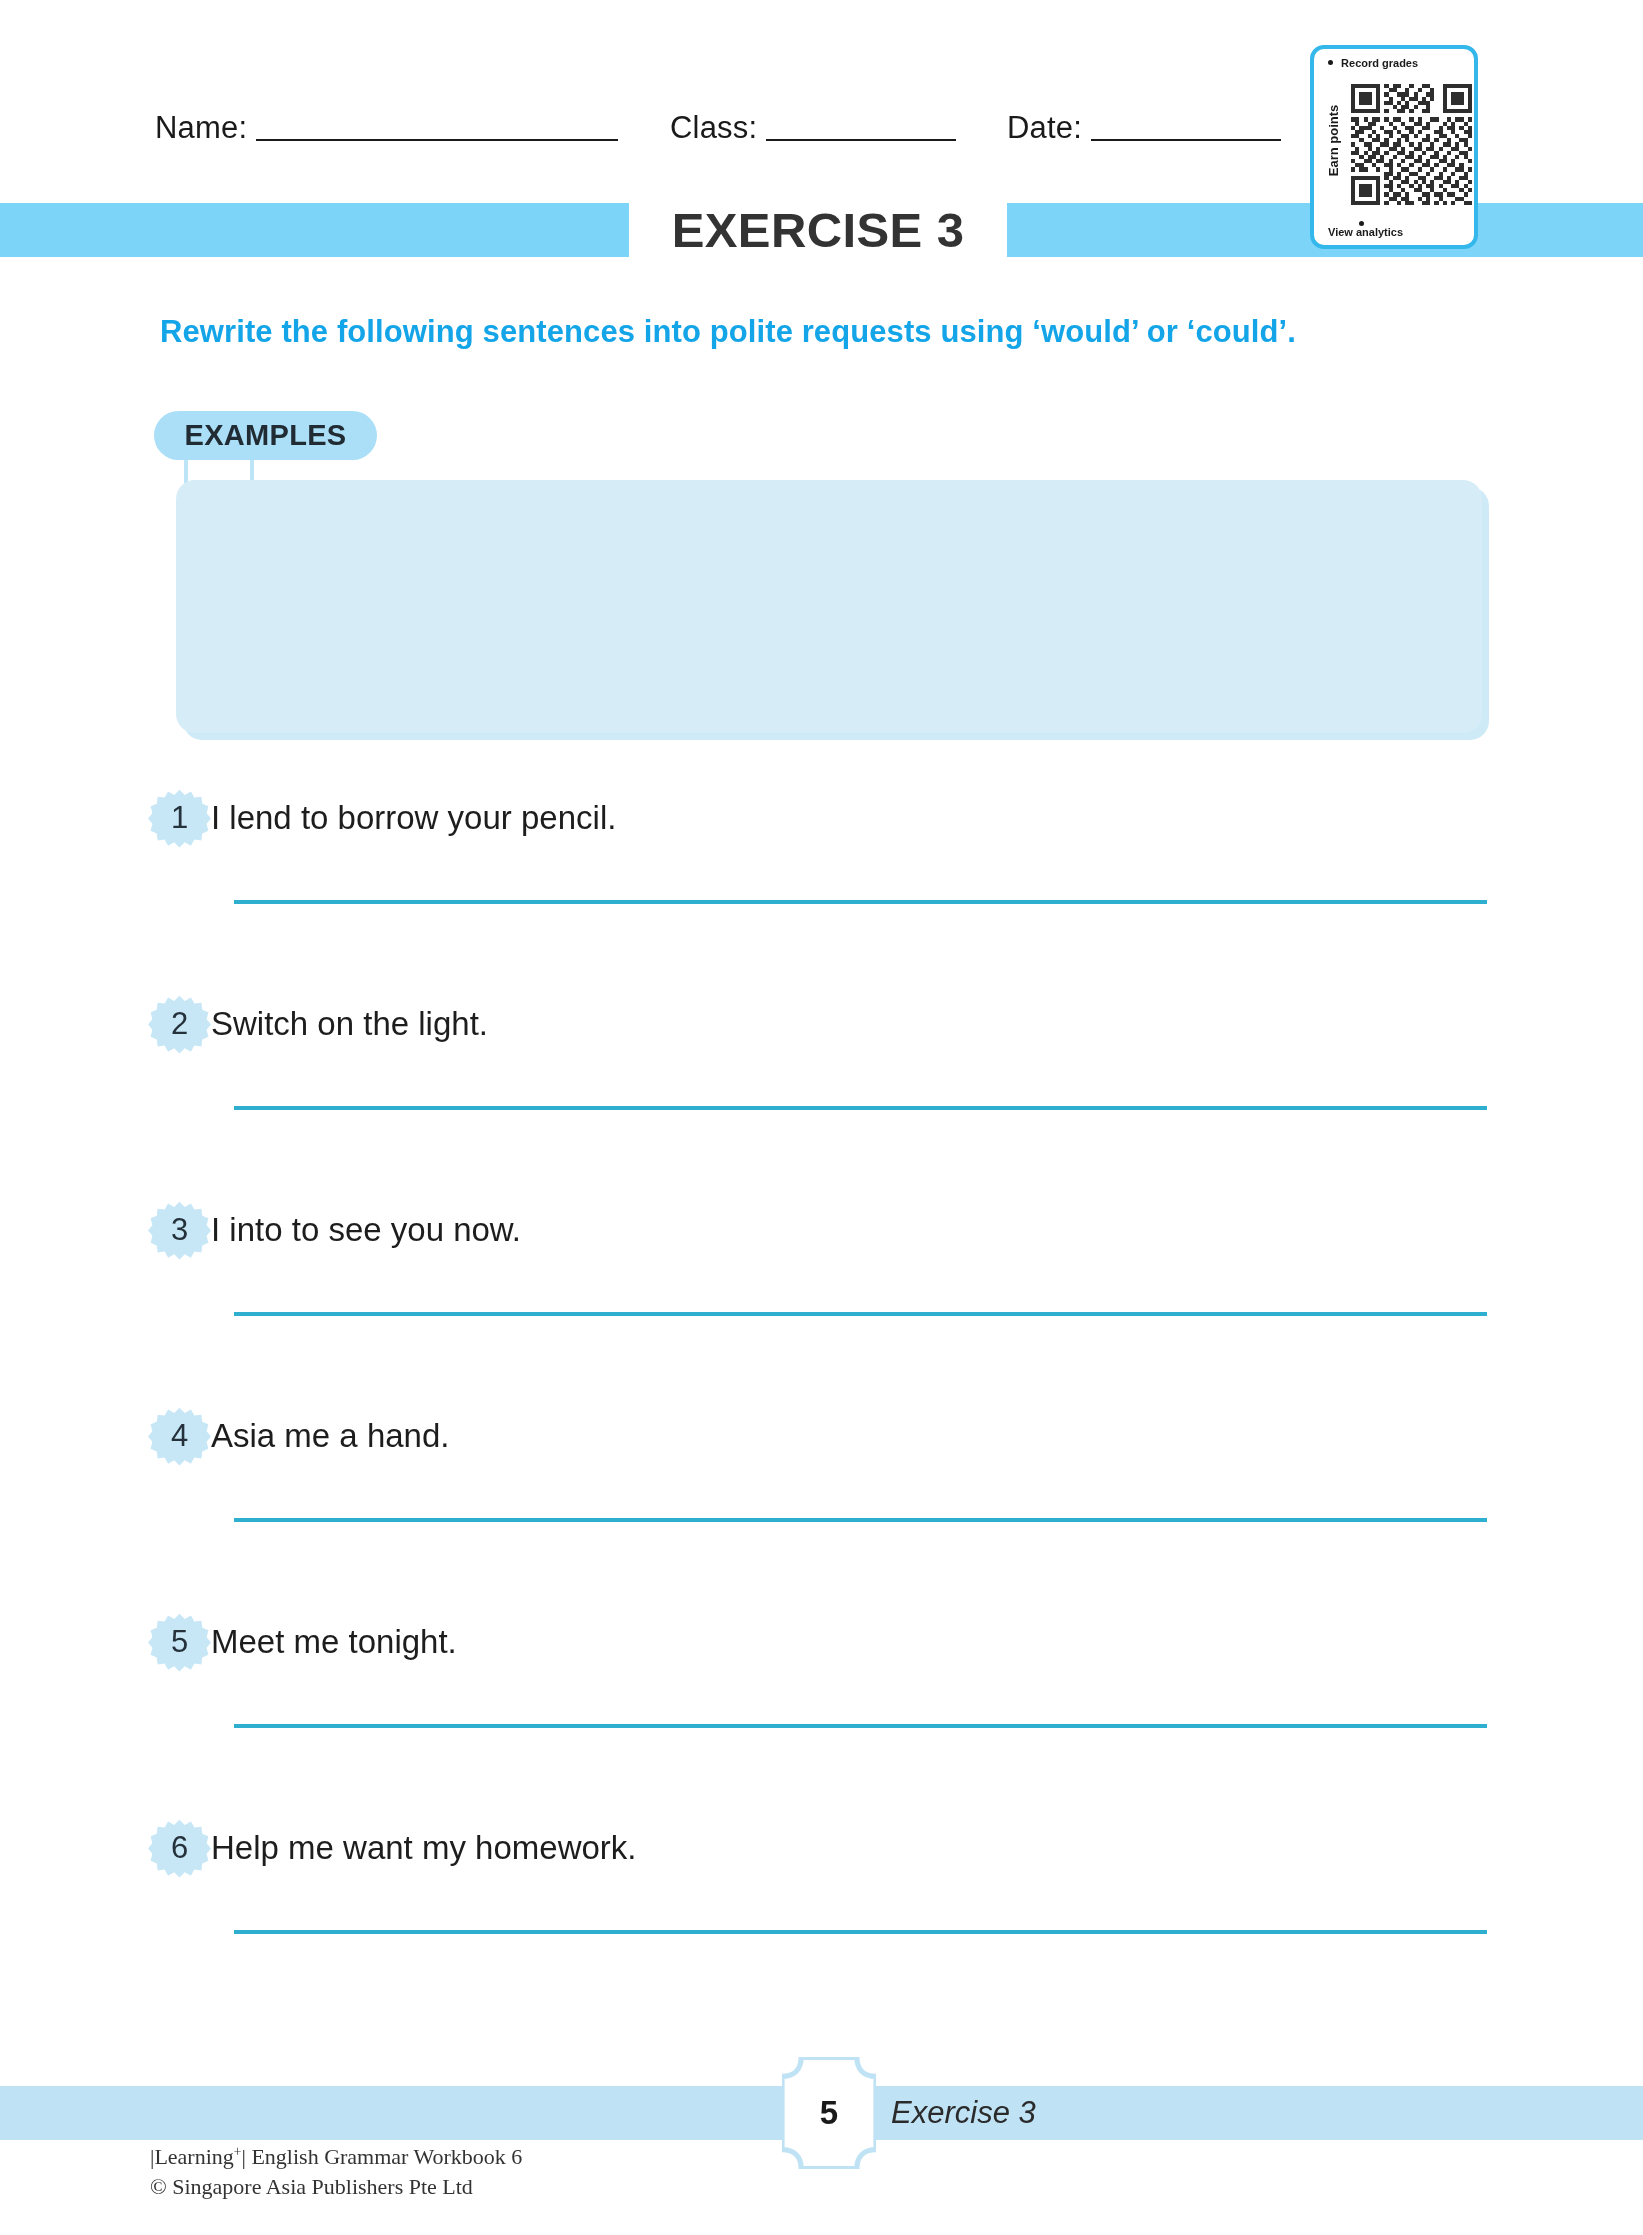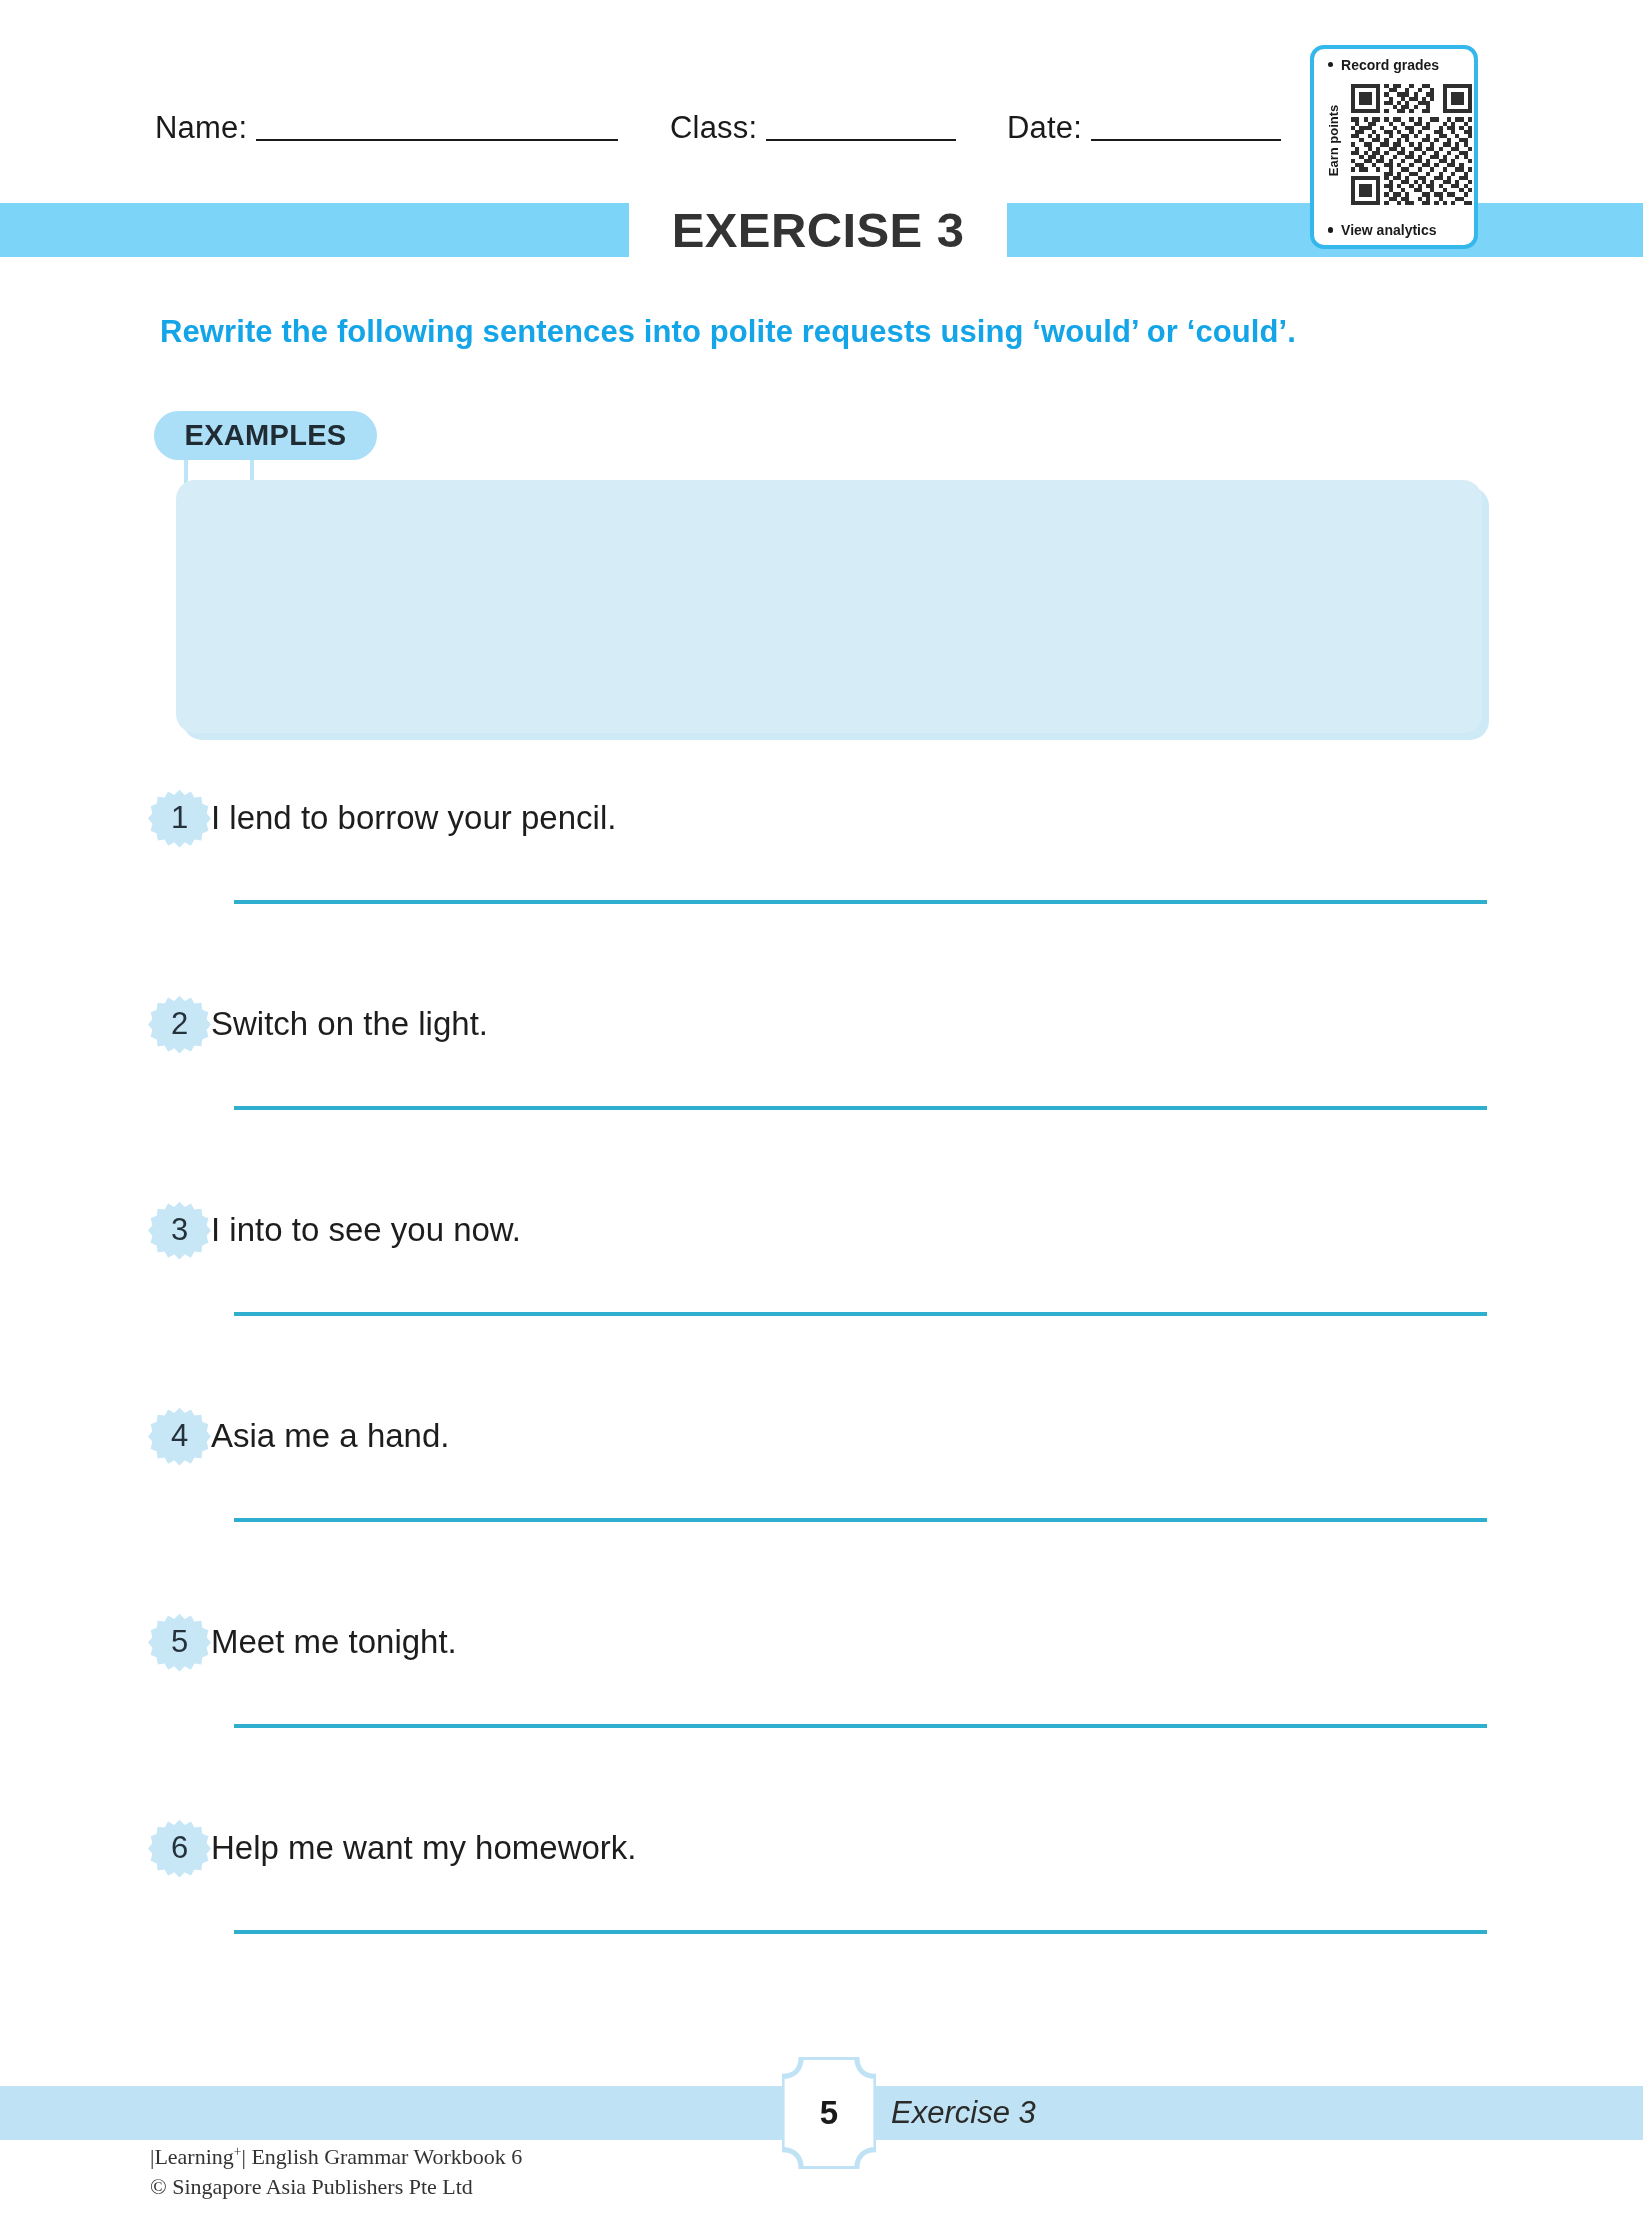--- a/index.html
+++ b/index.html
@@ -57,27 +57,27 @@
     background: #ffffff;
     border: 4.4px solid #34B7EB;
     border-radius: 14px;
     box-sizing: border-box;
     z-index: 6;
   }
   .qr-line {
     position: absolute;
     display: flex;
     align-items: center;
-    font-size: 14px;
+    font-size: 11px;
     font-weight: bold;
     color: #1a1a1a;
     white-space: nowrap;
   }
   .qr-top    { left: 14px; top: 7.9px; }
-  .qr-bottom { left: 14px; bottom: 7px; }
+  .qr-bottom { left: 14px; bottom: 7px; flex-direction: column; }
   .qr-bullet {
     width: 5.2px; height: 5.2px;
     background: #1a1a1a;
     border-radius: 50%;
     margin-right: 7.9px;
     flex: none;
   }
   .qr-side {
     position: absolute;
     left: -24.5px;

